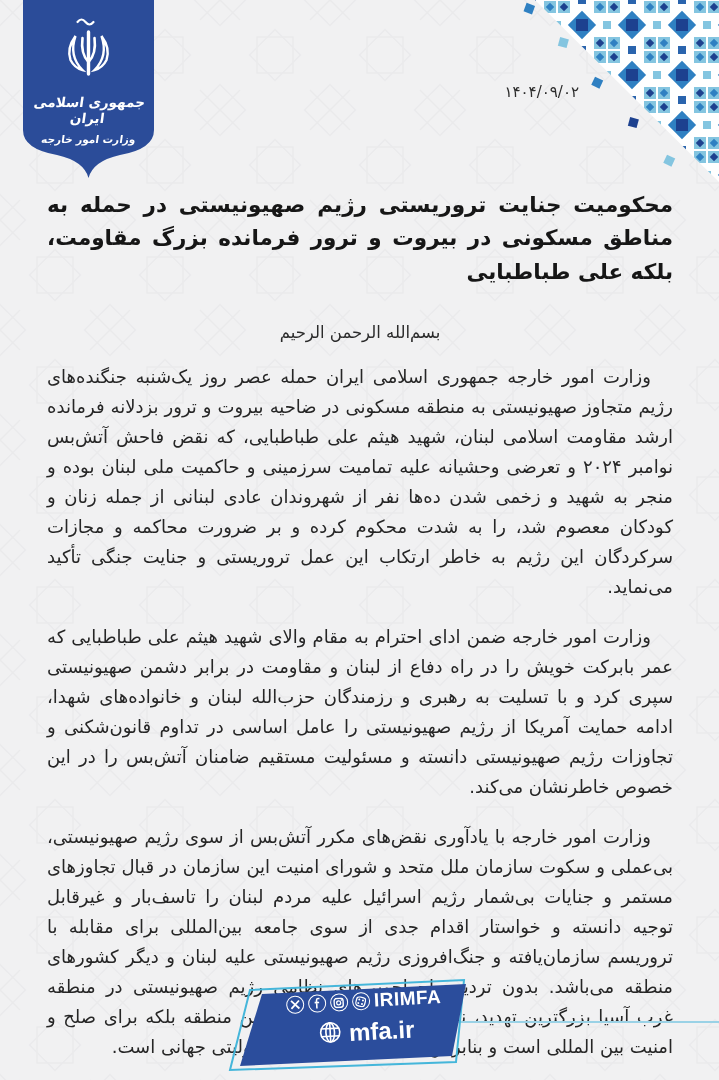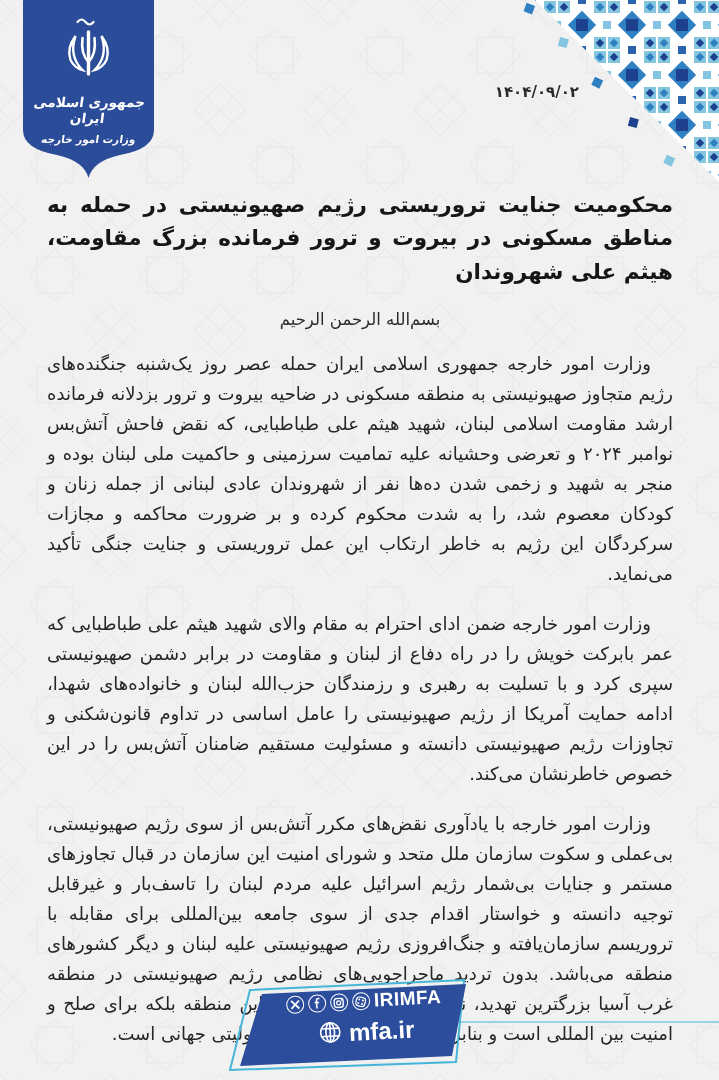--- a/index.html
+++ b/index.html
@@ -10,28 +10,28 @@
     background:#f1f1f2; overflow:hidden;
   }
   .watermark { position:absolute; inset:0; z-index:0; opacity:.6; }
   
   .emblem-wrap { position:absolute; left:23px; top:0; width:131px; height:180px; z-index:3; }
   .emblem-svg { position:absolute; left:0; top:0; }
   .emblem-text { position:absolute; left:0; top:0; width:131px; text-align:center; color:#fff; direction:rtl; }
   .emblem-line1 { margin-top:94px; font-size:13.5px; font-weight:bold; transform:skewX(-8deg); letter-spacing:-0.5px; }
   .emblem-line2 { margin-top:7px; font-size:10.5px; font-weight:bold; transform:skewX(-8deg); }
   .doc-date { position:absolute; top:83px; right:140px; z-index:2;
-    font-size:15px; color:#2b2b2b; font-weight:bold; direction:rtl; letter-spacing:1px;text-align:right; }
+    font-size:15px; color:#2b2b2b; font-weight:normal; direction:rtl; letter-spacing:1px;text-align:right; }
   .ornament { position:absolute; right:0; top:0; z-index:1; }
   
   .statement { position:absolute; left:47px; top:188px; width:626px; z-index:2;
     direction:rtl; color:#232323; }
   .title { font-size:21.5px; font-weight:bold; color:#161616;
     line-height:1.55; text-align:justify; }
-  .bismillah { margin-top:22px; text-align:center; font-size:16.5px; color:#2b2b2b; }
+  .bismillah { margin-top:35px; text-align:center; font-size:16.5px; color:#2b2b2b; }
   .para { margin-top:20px; font-size:18px; line-height:30px;
     text-align:justify; text-indent:22px; color:#262626; }
   
   .footer { position:absolute; left:0; top:970px; width:719px; height:110px; z-index:2; }
   .footer-shapes { position:absolute; left:0; top:0; }
   .banner-content { position:absolute; left:276px; top:20px; width:180px;
     transform:rotate(-3deg); color:#fff; text-align:center; }
   .social-row { display:flex; align-items:center; justify-content:center; gap:4px; }
   .icon-circle { width:18px; height:18px; border:1.6px solid #fff; border-radius:50%;
     display:flex; align-items:center; justify-content:center; flex:0 0 auto; }
@@ -109,21 +109,21 @@
     </svg>
     <div class="emblem-text">
       <div class="emblem-line1">جمهوری اسلامی ایران</div>
       <div class="emblem-line2">وزارت امور خارجه</div>
     </div>
   </div>
 
   <div class="doc-date">۱۴۰۴/۰۹/۰۲</div>
 
   <div class="statement">
-    <div class="title">محکومیت جنایت تروریستی رژیم صهیونیستی در حمله به مناطق مسکونی در بیروت و ترور فرمانده بزرگ مقاومت، هیثم علی شهروندان</div>
+    <div class="title">محکومیت جنایت تروریستی رژیم صهیونیستی در حمله به مناطق مسکونی در بیروت و ترور فرمانده بزرگ مقاومت، بلکه علی طباطبایی</div>
     <div class="bismillah">بسم‌الله الرحمن الرحیم</div>
     <p class="para">وزارت امور خارجه جمهوری اسلامی ایران حمله عصر روز یک‌شنبه جنگنده‌های رژیم متجاوز صهیونیستی به منطقه مسکونی در ضاحیه بیروت و ترور بزدلانه فرمانده ارشد مقاومت اسلامی لبنان، شهید هیثم علی طباطبایی، که نقض فاحش آتش‌بس نوامبر ۲۰۲۴ و تعرضی وحشیانه علیه تمامیت سرزمینی و حاکمیت ملی لبنان بوده و منجر به شهید و زخمی شدن ده‌ها نفر از شهروندان عادی لبنانی از جمله زنان و کودکان معصوم شد، را به شدت محکوم کرده و بر ضرورت محاکمه و مجازات سرکردگان این رژیم به خاطر ارتکاب این عمل تروریستی و جنایت جنگی تأکید می‌نماید.</p>
     <p class="para">وزارت امور خارجه ضمن ادای احترام به مقام والای شهید هیثم علی طباطبایی که عمر بابرکت خویش را در راه دفاع از لبنان و مقاومت در برابر دشمن صهیونیستی سپری کرد و با تسلیت به رهبری و رزمندگان حزب‌الله لبنان و خانواده‌های شهدا، ادامه حمایت آمریکا از رژیم صهیونیستی را عامل اساسی در تداوم قانون‌شکنی و تجاوزات رژیم صهیونیستی دانسته و مسئولیت مستقیم ضامنان آتش‌بس را در این خصوص خاطرنشان می‌کند.</p>
     <p class="para">وزارت امور خارجه با یادآوری نقض‌های مکرر آتش‌بس از سوی رژیم صهیونیستی، بی‌عملی و سکوت سازمان ملل متحد و شورای امنیت این سازمان در قبال تجاوزهای مستمر و جنایات بی‌شمار رژیم اسرائیل علیه مردم لبنان را تاسف‌بار و غیرقابل توجیه دانسته و خواستار اقدام جدی از سوی جامعه بین‌المللی برای مقابله با تروریسم سازمان‌یافته و جنگ‌افروزی رژیم صهیونیستی علیه لبنان و دیگر کشورهای منطقه می‌باشد. بدون تردید ماجراجویی‌های نظامی رژیم صهیونیستی در منطقه غرب آسیا بزرگترین تهدید، نه فقط برای صلح و ثبات این منطقه بلکه برای صلح و امنیت بین المللی است و بنابراین مقابله با این تهدید مسئولیتی جهانی است.</p>
   </div>
 
   <div class="footer">
     <svg class="footer-shapes" width="719" height="110" xmlns="http://www.w3.org/2000/svg">
       <line x1="452" y1="52" x2="719" y2="52" stroke="#9ad2e6" stroke-width="2"></line>
       <polygon points="250,20 464,10 456,92 230,100" fill="none" stroke="#45b6da" stroke-width="2"></polygon>

